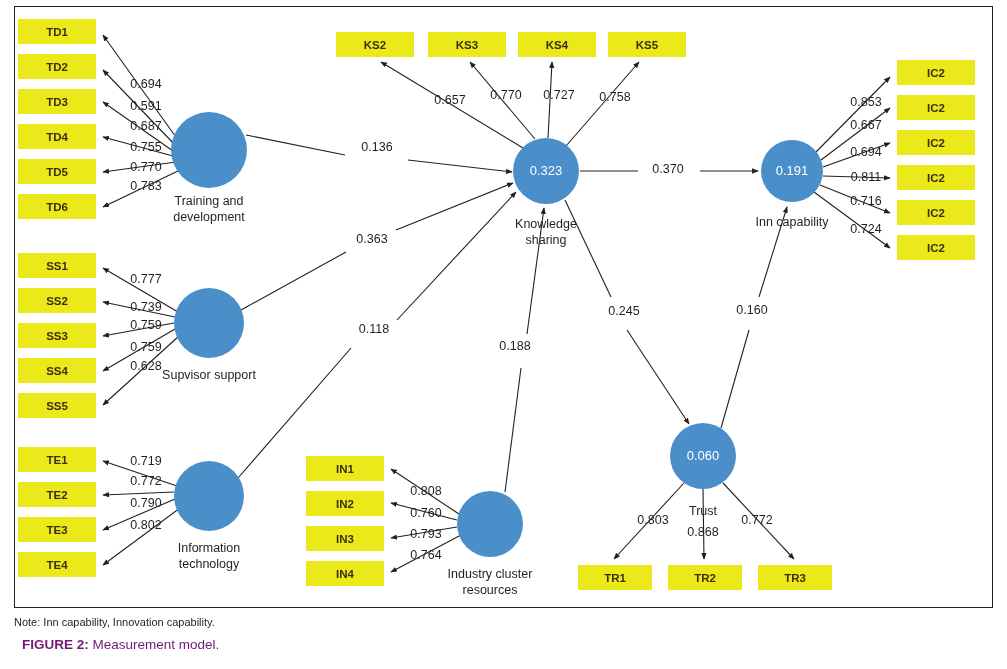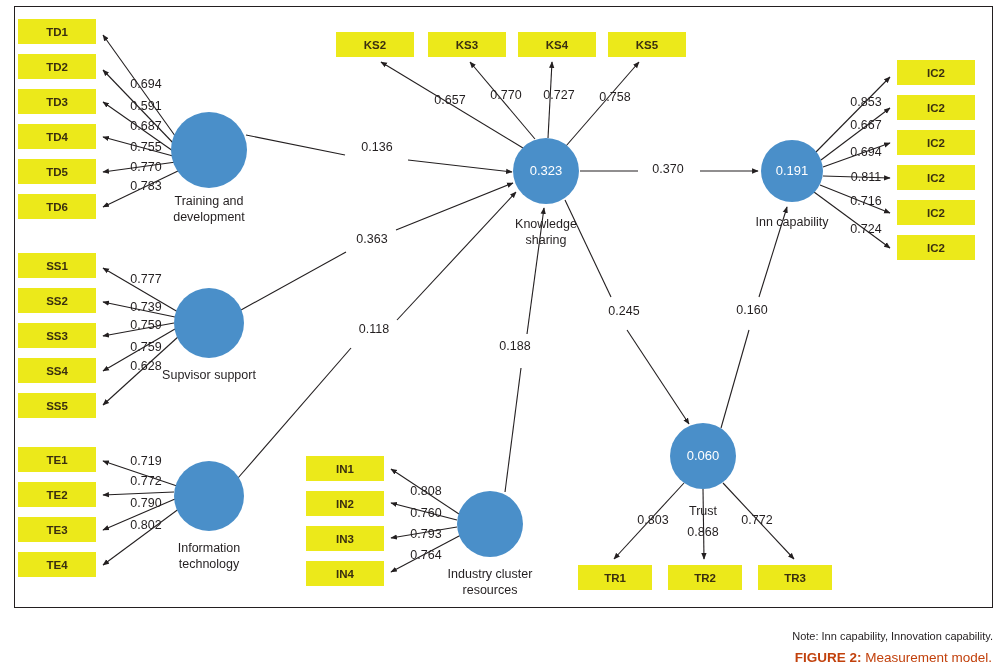--- a/index.html
+++ b/index.html
@@ -41,34 +41,34 @@
     text-anchor:middle;
   }
   .edge{stroke:#231f20;stroke-width:1.1;fill:none;}
   .coef{
     font-family:"Liberation Sans", sans-serif;
     font-size:12.5px;
     fill:#231f20;
     text-anchor:middle;dominant-baseline:middle;
   }
   #caption{
-    position:absolute;left:14px;top:630px;width:979px;text-align:right;
+    position:absolute;left:14px;top:616px;width:979px;
   }
   .note-line{
     font-family:"Liberation Sans", sans-serif;
     font-size:11px;
     color:#231f20;
     margin:0 0 7px 0;
     line-height:1.2;
   }
   .fig-line{
     font-family:"Liberation Sans", sans-serif;
     font-size:13.5px;
-    color:#c2410c;
-    margin:1px;
+    color:#701a75;
+    margin:8px;
     line-height:1.2;
   }
   .fig-label{font-weight:bold;}
 </style>
 </head>
 <body>
 
 <div id="page">
 
   <div id="frame"></div>

